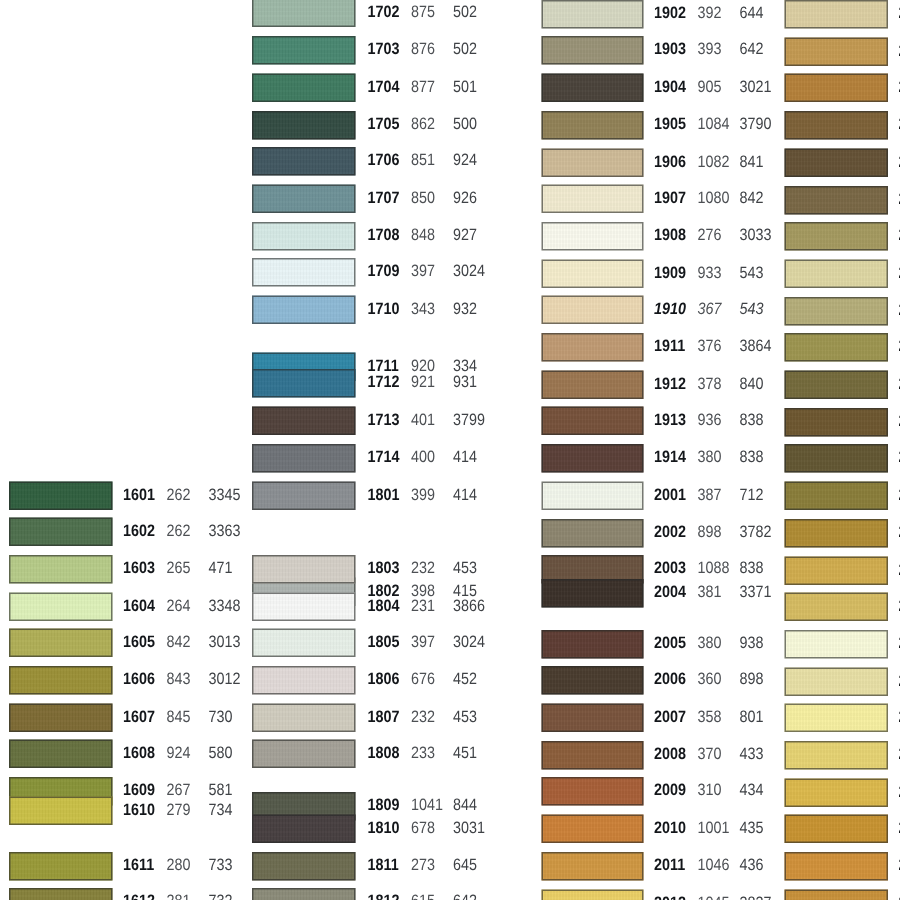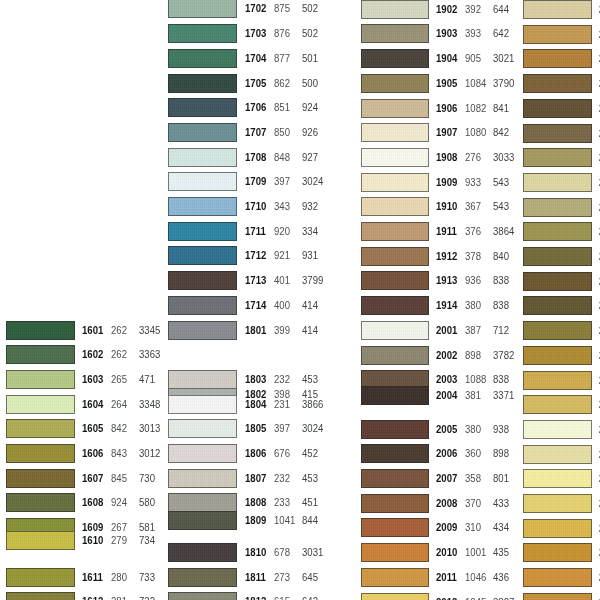--- a/index.html
+++ b/index.html
@@ -150,21 +150,21 @@
     <div class="num code" style="left:245px">1709</div>
     <div class="num alt" style="left:274px">397</div>
     <div class="num alt2" style="left:301.7px">3024</div>
   </div>
   <div class="row" style="top:197.6px;">
     <div class="sw" style="left: 168px; background-color: rgb(140, 184, 212);"></div>
     <div class="num code" style="left:245px">1710</div>
     <div class="num alt" style="left:274px">343</div>
     <div class="num alt2" style="left:301.7px">932</div>
   </div>
-  <div class="row" style="top:223px;">
+  <div class="row" style="top:236px;">
     <div class="sw" style="left: 168px; background-color: rgb(46, 134, 166);"></div>
     <div class="num code" style="left:245px">1711</div>
     <div class="num alt" style="left:274px">920</div>
     <div class="num alt2" style="left:301.7px">334</div>
   </div>
   <div class="row" style="top:247.0px;">
     <div class="sw" style="left: 168px; background-color: rgb(48, 114, 144);"></div>
     <div class="num code" style="left:245px">1712</div>
     <div class="num alt" style="left:274px">921</div>
     <div class="num alt2" style="left:301.7px">931</div>
@@ -222,21 +222,21 @@
     <div class="num code" style="left:245px">1807</div>
     <div class="num alt" style="left:274px">232</div>
     <div class="num alt2" style="left:301.7px">453</div>
   </div>
   <div class="row" style="top:494.0px;">
     <div class="sw" style="left: 168px; background-color: rgb(163, 160, 150);"></div>
     <div class="num code" style="left:245px">1808</div>
     <div class="num alt" style="left:274px">233</div>
     <div class="num alt2" style="left:301.7px">451</div>
   </div>
-  <div class="row" style="top:512px;">
+  <div class="row" style="top:529px;">
     <div class="sw" style="left: 168px; background-color: rgb(83, 88, 73);"></div>
     <div class="num code" style="left:245px">1809</div>
     <div class="num alt" style="left:274px">1041</div>
     <div class="num alt2" style="left:301.7px">844</div>
   </div>
   <div class="row" style="top:543.4px;">
     <div class="sw" style="left: 168px; background-color: rgb(70, 62, 63);"></div>
     <div class="num code" style="left:245px">1810</div>
     <div class="num alt" style="left:274px">678</div>
     <div class="num alt2" style="left:301.7px">3031</div>
@@ -296,21 +296,21 @@
     <div class="num code" style="left:436.1px">1908</div>
     <div class="num alt" style="left:465.1px">276</div>
     <div class="num alt2" style="left:492.8px">3033</div>
   </div>
   <div class="row" style="top:172.9px;">
     <div class="sw" style="left: 360.5px; background-color: rgb(245, 237, 204);"></div>
     <div class="num code" style="left:436.1px">1909</div>
     <div class="num alt" style="left:465.1px">933</div>
     <div class="num alt2" style="left:492.8px">543</div>
   </div>
-  <div class="row" style="top:197.6px;">
+  <div class="row" style="top:197.6px;font-style:italic;">
     <div class="sw" style="left: 360.5px; background-color: rgb(236, 216, 179);"></div>
     <div class="num code" style="left:436.1px">1910</div>
     <div class="num alt" style="left:465.1px">367</div>
     <div class="num alt2" style="left:492.8px">543</div>
   </div>
   <div class="row" style="top:222.3px;">
     <div class="sw" style="left: 360.5px; background-color: rgb(192, 155, 116);"></div>
     <div class="num code" style="left:436.1px">1911</div>
     <div class="num alt" style="left:465.1px">376</div>
     <div class="num alt2" style="left:492.8px">3864</div>

